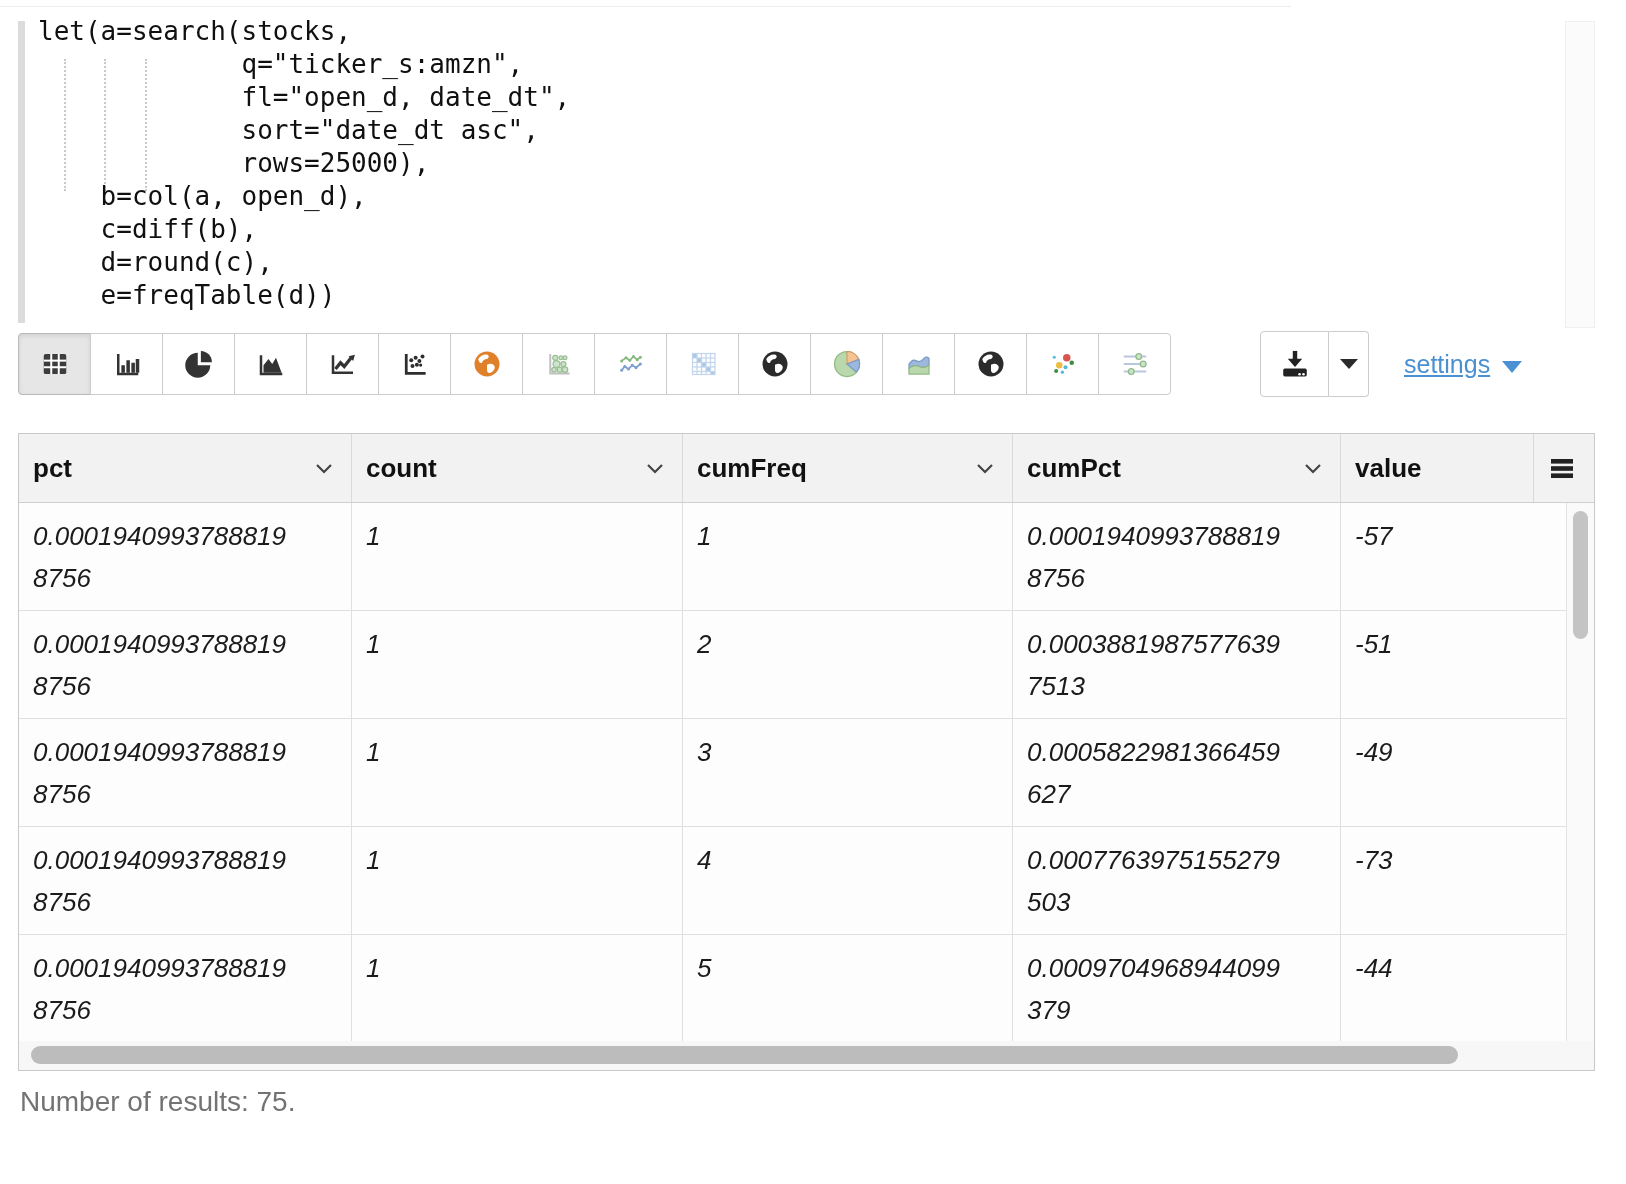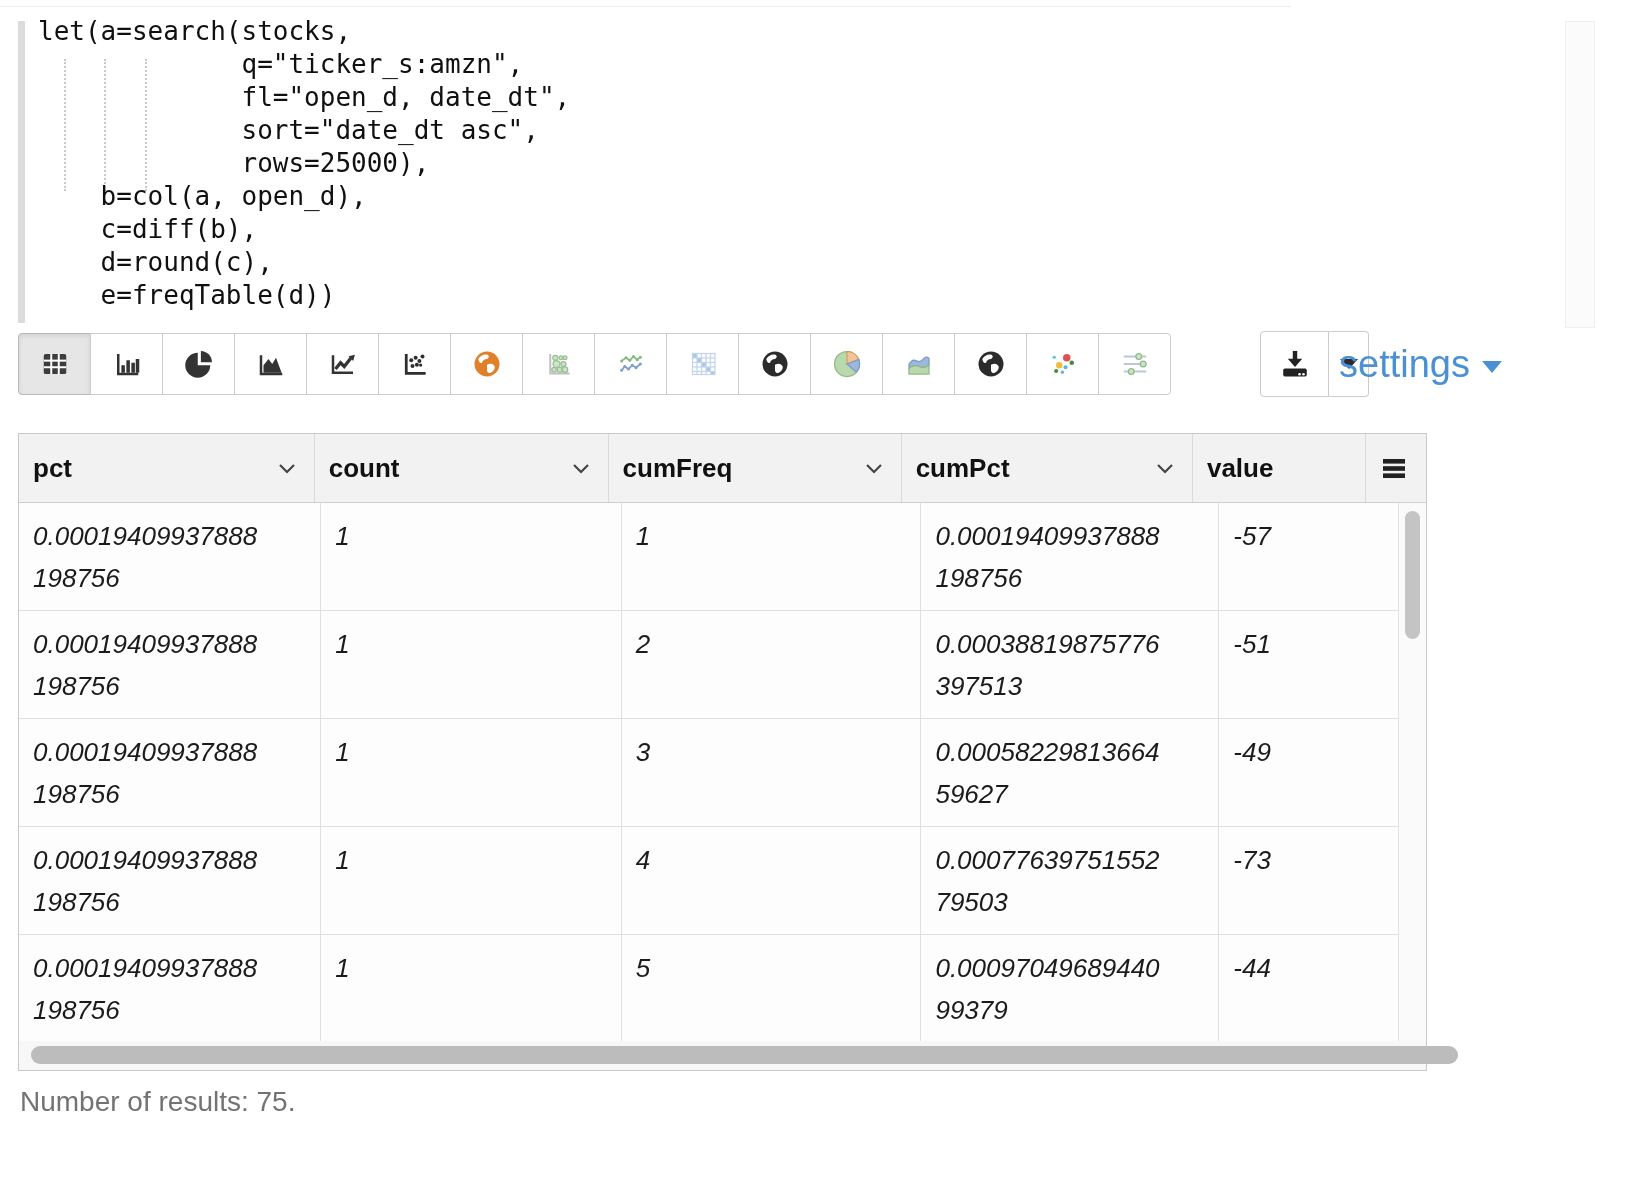--- a/index.html
+++ b/index.html
@@ -19,25 +19,25 @@
   .viz-btn:first-child{margin-left:0;border-radius:4px 0 0 4px;}
   .viz-btn:last-child{border-radius:0 4px 4px 0;}
   .viz-btn.selected{background:#e6e6e6;border-color:#b9b9b9;box-shadow:inset 0 2px 5px rgba(0,0,0,.09);}
   .viz-btn svg{display:block;}
 
   .dl-group{position:absolute;left:1260px;top:331px;display:flex;}
   .dl-btn{width:69px;height:66px;background:#fff;border:1px solid #ccc;border-radius:4px 0 0 4px;display:flex;align-items:center;justify-content:center;box-sizing:border-box;cursor:pointer;}
   .dl-caret-btn{width:40px;height:66px;background:#fff;border:1px solid #ccc;border-left:none;border-radius:0 4px 4px 0;display:flex;align-items:center;justify-content:center;box-sizing:border-box;cursor:pointer;}
   .caret-down{width:0;height:0;border-left:9px solid transparent;border-right:9px solid transparent;border-top:10px solid #2b2b2b;}
 
-  .settings-link{position:absolute;left:1339px;top:344px;height:40px;display:flex;align-items:center;gap:12px;font-size:38px;color:#4a90d2;cursor:pointer;}
+  .settings-link{position:absolute;left:1404px;top:344px;height:40px;display:flex;align-items:center;gap:12px;font-size:25px;color:#4a90d2;cursor:pointer;text-decoration:underline;}
   .settings-tri{width:0;height:0;border-left:10px solid transparent;border-right:10px solid transparent;border-top:12px solid #4a90d2;margin-top:5px;}
 
   
-  .table-wrap{position:absolute;left:18px;top:433px;width:1409px;height:638px;border:1px solid #c9c9c9;box-sizing:border-box;background:#fff;}
+  .table-wrap{position:absolute;left:18px;top:433px;width:1577px;height:638px;border:1px solid #c9c9c9;box-sizing:border-box;background:#fff;}
   .thead{display:flex;height:69px;background:#f2f2f2;border-bottom:1px solid #cfcfcf;box-sizing:border-box;}
   .th{box-sizing:border-box;border-right:1px solid #d9d9d9;display:flex;align-items:center;justify-content:space-between;padding:0 18px 0 14px;font-weight:bold;font-size:26px;color:#111;cursor:pointer;}
   .th-pct{width:333px;} .th-count{width:331px;} .th-cumfreq{width:330px;} .th-cumpct{width:328px;} .th-value{width:193px;}
   .th-menu{flex:1;border-right:none;display:flex;align-items:center;justify-content:center;cursor:pointer;}
 
   .tbody{position:relative;height:538px;overflow:hidden;background:#fdfdfd;}
   .tr{display:flex;height:108px;border-bottom:1px solid #e0e0e0;box-sizing:border-box;background:#fdfdfd;font-style:italic;}
   .td{box-sizing:border-box;border-right:1px solid #e0e0e0;padding:12px 54px 12px 14px;font-size:26px;line-height:42px;color:#1b1b1b;word-break:break-all;overflow:hidden;}
   .td-pct{width:333px;} .td-count{width:331px;} .td-cumfreq{width:330px;} .td-cumpct{width:328px;} .td-value{width:225px;border-right:none;}
 

